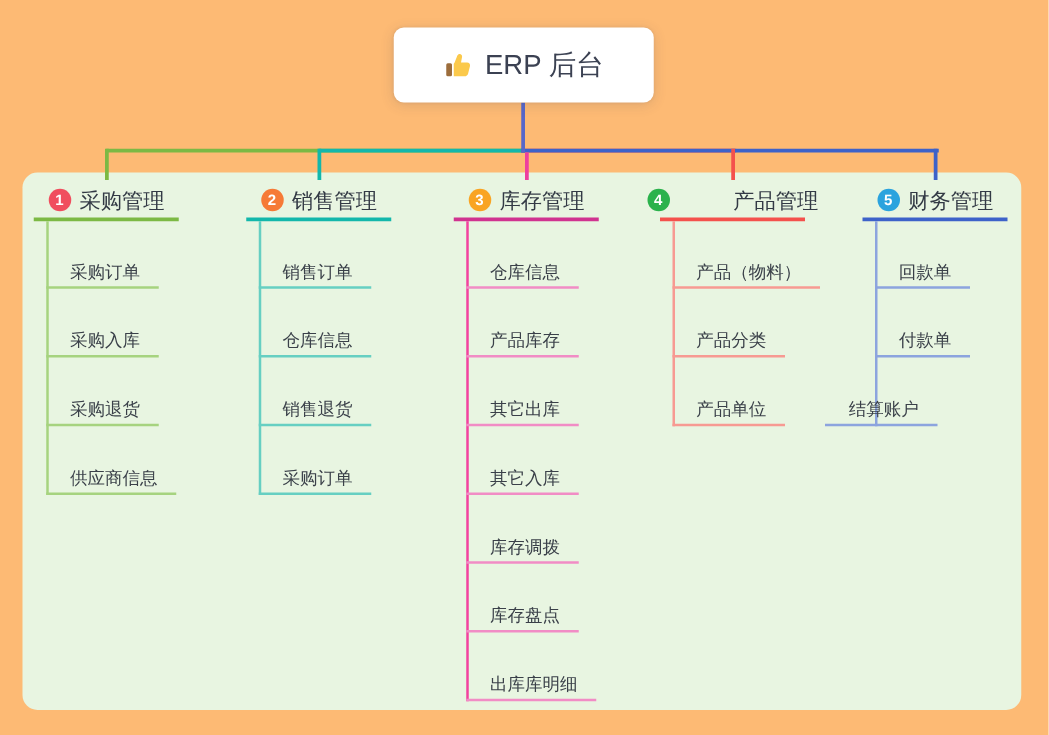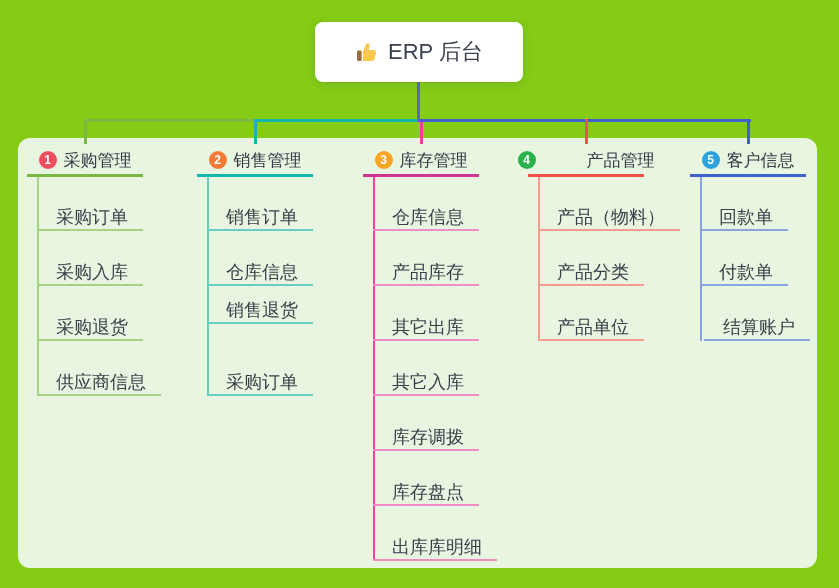--- a/index.html
+++ b/index.html
@@ -1,19 +1,19 @@
 <!DOCTYPE html>
 <html><head>
 <meta charset="utf-8">
 <title>ERP Mindmap</title>
 <style>
   html,body{margin:0;padding:0;background:#fff;}
   .stage{
     position:relative;width:839px;height:588px;overflow:hidden;
-    font-family:"Liberation Sans","DejaVu Sans",sans-serif;background:#84cc16;
+    font-family:"Liberation Sans","DejaVu Sans",sans-serif;background:#fdba74;
   }
   .panel{
     position:absolute;left:18px;top:138px;width:799px;height:430px;
     border-radius:12px;
   }
   .root-card{
     position:absolute;left:315px;top:22px;width:208px;height:60px;
     background:#fff;border-radius:8px;
     box-shadow:0 2px 10px rgba(60,70,90,.16), 0 0 2px rgba(60,70,90,.08);
     display:flex;align-items:center;justify-content:center;gap:9px;
@@ -28,21 +28,21 @@
     display:flex;align-items:center;justify-content:center;gap:7px;
     font-size:17px;color:#333a45;white-space:nowrap;cursor:pointer;z-index:2;
   }
   .badge{
     flex:none;width:18px;height:18px;border-radius:50%;
     color:#fff;font-size:12px;font-weight:bold;line-height:18px;text-align:center;
   }
   .branch-underline{position:absolute;width:116px;height:3px;}
   .stem{position:absolute;width:2px;}
   .child{
-    position:absolute;line-height:23px;font-size:18px;color:#3a4049;
+    position:absolute;line-height:23px;font-size:14px;color:#3a4049;
     padding:0 15px 0 19px;white-space:nowrap;cursor:pointer;z-index:2;
   }
 </style>
 </head>
 <body>
 
 <div class="stage">
   <div class="panel" id="panel" style="background: rgb(232, 245, 225);"></div>
   <div id="connectors">
       <div class="line h" style="left: 85px; top: 119px; width: 335px; background: rgb(124, 185, 68);"></div>
@@ -77,21 +77,21 @@
       <div class="child" style="left: 37px; top: 316px; border-bottom: 2px solid rgb(166, 211, 127);">采购退货</div>
       <div class="child" style="left: 37px; top: 371px; border-bottom: 2px solid rgb(166, 211, 127);">供应商信息</div>
       <div class="branch-label" style="left: 197px; top: 147px;">
         <div class="badge" style="background: rgb(246, 122, 54);">2</div>
         <div style="display: inline;">销售管理</div>
       </div>
       <div class="branch-underline" style="left: 197px; top: 174px; background: rgb(19, 183, 171);"></div>
       <div class="stem" style="left: 207px; top: 177px; height: 219px; background: rgb(102, 207, 194);"></div>
       <div class="child" style="left: 207px; top: 206px; border-bottom: 2px solid rgb(102, 207, 194);">销售订单</div>
       <div class="child" style="left: 207px; top: 261px; border-bottom: 2px solid rgb(102, 207, 194);">仓库信息</div>
-      <div class="child" style="left: 207px; top: 299px; border-bottom: 2px solid rgb(102, 207, 194);">销售退货</div>
+      <div class="child" style="left: 207px; top: 316px; border-bottom: 2px solid rgb(102, 207, 194);">销售退货</div>
       <div class="child" style="left: 207px; top: 371px; border-bottom: 2px solid rgb(102, 207, 194);">采购订单</div>
       <div class="branch-label" style="left: 363px; top: 147px;">
         <div class="badge" style="background: rgb(249, 164, 35);">3</div>
         <div style="display: inline;">库存管理</div>
       </div>
       <div class="branch-underline" style="left: 363px; top: 174px; background: rgb(208, 51, 144);"></div>
       <div class="stem" style="left: 373px; top: 177px; height: 384px; background: rgb(242, 66, 159);"></div>
       <div class="child" style="left: 373px; top: 206px; border-bottom: 2px solid rgb(241, 140, 197);">仓库信息</div>
       <div class="child" style="left: 373px; top: 261px; border-bottom: 2px solid rgb(241, 140, 197); text-align: right;">产品库存</div>
       <div class="child" style="left: 373px; top: 316px; border-bottom: 2px solid rgb(241, 140, 197);">其它出库</div>
@@ -103,21 +103,21 @@
         <div class="badge" style="background: rgb(43, 178, 76);">4</div>
         <div style="display: inline; margin-left: 44px;">产品管理</div>
       </div>
       <div class="branch-underline" style="left: 528px; top: 174px; background: rgb(244, 81, 76);"></div>
       <div class="stem" style="left: 538px; top: 177px; height: 164px; background: rgb(247, 154, 146);"></div>
       <div class="child" style="left: 538px; top: 206px; border-bottom: 2px solid rgb(247, 154, 146);">产品（物料）</div>
       <div class="child" style="left: 538px; top: 261px; border-bottom: 2px solid rgb(247, 154, 146);">产品分类</div>
       <div class="child" style="left: 538px; top: 316px; border-bottom: 2px solid rgb(247, 154, 146);">产品单位</div>
       <div class="branch-label" style="left: 690px; top: 147px;">
         <div class="badge" style="background: rgb(43, 163, 222);">5</div>
-        <div style="display: inline;">客户信息</div>
+        <div style="display: inline;">财务管理</div>
       </div>
       <div class="branch-underline" style="left: 690px; top: 174px; background: rgb(61, 98, 201);"></div>
       <div class="stem" style="left: 700px; top: 177px; height: 164px; background: rgb(140, 164, 222);"></div>
       <div class="child" style="left: 700px; top: 206px; border-bottom: 2px solid rgb(140, 164, 222);">回款单</div>
       <div class="child" style="left: 700px; top: 261px; border-bottom: 2px solid rgb(140, 164, 222);">付款单</div>
-      <div class="child" style="left: 704px; top: 316px; border-bottom: 2px solid rgb(140, 164, 222); text-align: right;">结算账户</div>
+      <div class="child" style="left: 660px; top: 316px; border-bottom: 2px solid rgb(140, 164, 222); text-align: right;">结算账户</div>
     </div>
 </div>
 
 </body></html>

